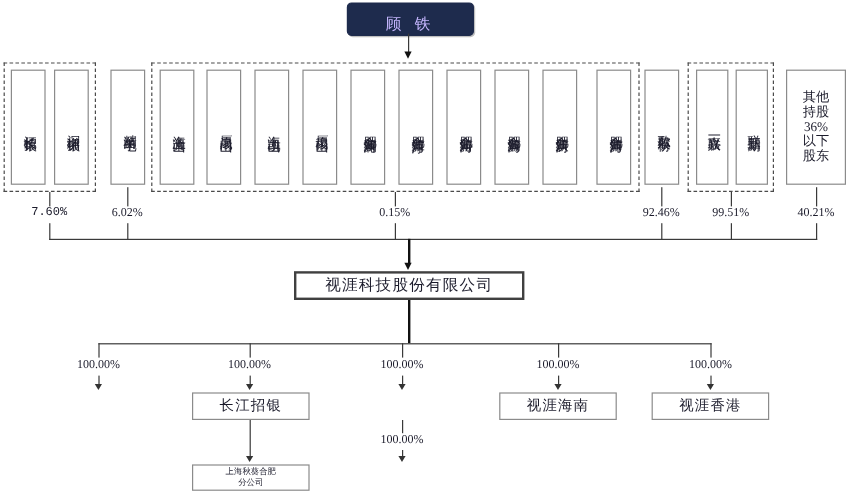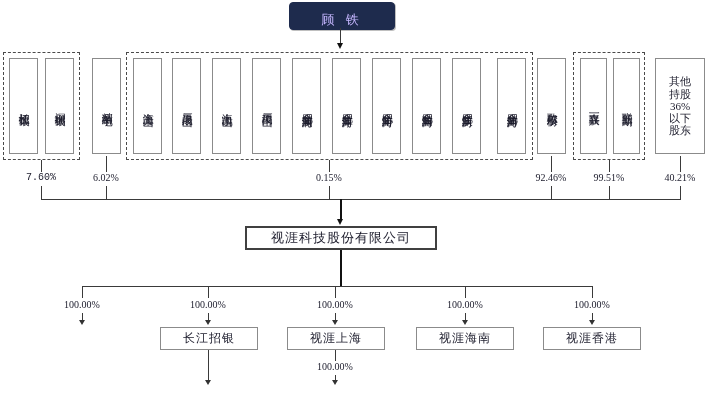--- a/index.html
+++ b/index.html
@@ -235,31 +235,32 @@
 
   <div class="arrow sm" style="left:79px;top:320px;"></div>
   <div class="arrow sm" style="left:205px;top:320px;"></div>
   <div class="arrow sm" style="left:332px;top:320px;"></div>
   <div class="arrow sm" style="left:462px;top:320px;"></div>
   <div class="arrow sm" style="left:589px;top:320px;"></div>
 
   <div class="node sub" style="left:160px;top:327px;width:98px;height:23px;">
     <span>长江招银</span>
   </div>
-  <div class="node sub" style="left:287px;top:327px;width:98px;height:23px;">
-    <span>视涯上海</span>
-  </div>
   <div class="node sub" style="left:416px;top:327px;width:98px;height:23px;">
     <span>视涯海南</span>
   </div>
   <div class="node sub" style="left:543px;top:327px;width:98px;height:23px;">
     <span>视涯香港</span>
   </div>
 
   <div class="vline" style="left:208px;top:350px;height:32px;"></div>
   <div class="arrow sm" style="left:205px;top:380px;"></div>
+  <div class="node sub2" style="left:160px;top:387px;width:98px;height:22px;">
+    <span style="white-space:pre-line;">上海秋葵合肥
+分公司</span>
+  </div>
 
   <div class="vline" style="left:335px;top:350px;height:11px;"></div>
   <div class="pct" style="left:307px;top:361px;width:56px;">100.00%</div>
   <div class="vline" style="left:335px;top:375px;height:7px;"></div>
   <div class="arrow sm" style="left:332px;top:380px;"></div>
 
 </div>
 
 </body></html>

